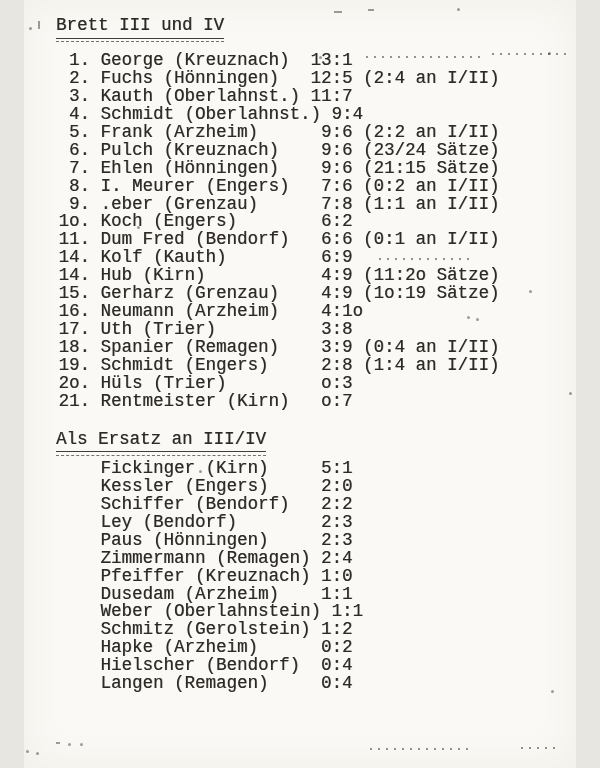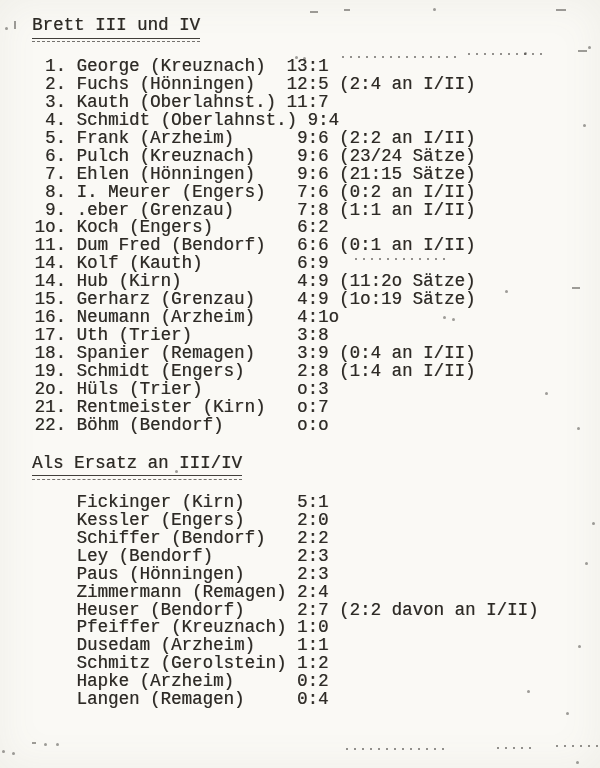--- a/index.html
+++ b/index.html
@@ -1,40 +1,40 @@
 <!DOCTYPE html>
 <html style="--paper: #faf9f5; --ink: #2d2a25;"><head>
 <meta charset="utf-8">
 <style>
   :root { --paper:#faf9f5; --ink:#2d2a25; }
   html,body { margin:0; padding:0; }
   body { background:#e8e6e0; font-family:"Liberation Mono","DejaVu Sans Mono",monospace; }
   .page {
-    position:relative; width:600px; height:768px; margin:0 auto;
+    position:relative; width:552px; height:768px; margin:0 auto;
     background:var(--paper); color:var(--ink); overflow:hidden;
     box-shadow:inset 0 0 40px rgba(120,110,90,0.08);
   }
   .doc { padding:14px 0 0 24px; }
   .row {
     white-space:pre; font-size:17.5px; line-height:17.95px;
     text-shadow:0.45px 0.35px 0 rgba(45,42,38,0.55);
   }
   .heading {
     margin:0 0 0 8px; font-size:17.5px; line-height:22px; font-weight:normal;
     text-shadow:0.5px 0.4px 0 rgba(45,42,38,0.6);
   }
   .heading-text { display:inline-block; white-space:pre; }
   .heading-text::after {
     content:""; display:block; height:2.4px; margin-top:1.5px;
     border-top:1.8px solid rgba(45,42,38,0.9);
     border-bottom:1.4px dashed rgba(45,42,38,0.65);
   }
-  .rows { margin-top:16px; }
+  .rows { margin-top:10px; }
   .section-2 { margin-top:17px; }
-  .section-2 .rows { margin-top:14px; }
+  .section-2 .rows { margin-top:4px; }
   
   .speck-dot { position:absolute; width:3px; height:3px; border-radius:50%; background:rgba(45,42,38,0.45); }
   .speck-dash { position:absolute; height:2px; background:rgba(45,42,38,0.45); }
   .speck-vtick { position:absolute; width:2px; background:rgba(45,42,38,0.45); }
   .speck-trail {
     position:absolute; height:2px;
     background-image:repeating-linear-gradient(90deg, rgba(45,42,38,0.5) 0 2px, transparent 2px 8px);
   }
 </style>
 </head>
@@ -59,38 +59,38 @@
           <div class="row"><span> 11. </span><span>Dum Fred (Bendorf)  </span><span> 6:6</span><span> (0:1 an I/II)</span></div>
           <div class="row"><span> 14. </span><span>Kolf (Kauth)        </span><span> 6:9</span></div>
           <div class="row"><span> 14. </span><span>Hub (Kirn)          </span><span> 4:9</span><span> (11:2o Sätze)</span></div>
           <div class="row"><span> 15. </span><span>Gerharz (Grenzau)   </span><span> 4:9</span><span> (1o:19 Sätze)</span></div>
           <div class="row"><span> 16. </span><span>Neumann (Arzheim)   </span><span> 4:1o</span></div>
           <div class="row"><span> 17. </span><span>Uth (Trier)         </span><span> 3:8</span></div>
           <div class="row"><span> 18. </span><span>Spanier (Remagen)   </span><span> 3:9</span><span> (0:4 an I/II)</span></div>
           <div class="row"><span> 19. </span><span>Schmidt (Engers)    </span><span> 2:8</span><span> (1:4 an I/II)</span></div>
           <div class="row"><span> 2o. </span><span>Hüls (Trier)        </span><span> o:3</span></div>
           <div class="row"><span> 21. </span><span>Rentmeister (Kirn)  </span><span> o:7</span></div>
-          <div class="row"><span> 22. </span><span>Böhm (Bendorf)      </span><span> o:o</span></div>
         </div>
     </section>
 
     <section class="section section-2">
       <h2 class="heading"><span class="heading-text">Als Ersatz an III/IV</span></h2>
       <div class="rows">
           <div class="row"><span>     </span><span>Fickinger (Kirn)    </span><span> 5:1</span></div>
           <div class="row"><span>     </span><span>Kessler (Engers)    </span><span> 2:0</span></div>
           <div class="row"><span>     </span><span>Schiffer (Bendorf)  </span><span> 2:2</span></div>
           <div class="row"><span>     </span><span>Ley (Bendorf)       </span><span> 2:3</span></div>
           <div class="row"><span>     </span><span>Paus (Hönningen)    </span><span> 2:3</span></div>
           <div class="row"><span>     </span><span>Zimmermann (Remagen) </span><span>2:4</span></div>
-          <div class="row"><span>     </span><span>Heuser (Bendorf)    </span><span> 2:7</span><span> (2:2 davon an I/II)</span></div>
           <div class="row"><span>     </span><span>Pfeiffer (Kreuznach) </span><span>1:0</span></div>
           <div class="row"><span>     </span><span>Dusedam (Arzheim)   </span><span> 1:1</span></div>
+          <div class="row"><span>     </span><span>Weber (Oberlahnstein) </span><span>1:1</span></div>
           <div class="row"><span>     </span><span>Schmitz (Gerolstein) </span><span>1:2</span></div>
           <div class="row"><span>     </span><span>Hapke (Arzheim)     </span><span> 0:2</span></div>
+          <div class="row"><span>     </span><span>Hielscher (Bendorf) </span><span> 0:4</span></div>
           <div class="row"><span>     </span><span>Langen (Remagen)    </span><span> 0:4</span></div>
         </div>
     </section>
 
   </div>
 
   <div class="speck-dot" style="left:5px;top:27px;"></div>
   <div class="speck-vtick" style="left:14px;top:21px;height:8px;"></div>
   <div class="speck-dash" style="left:310px;top:11px;width:8px;"></div>
   <div class="speck-dash" style="left:344px;top:9px;width:6px;"></div>

